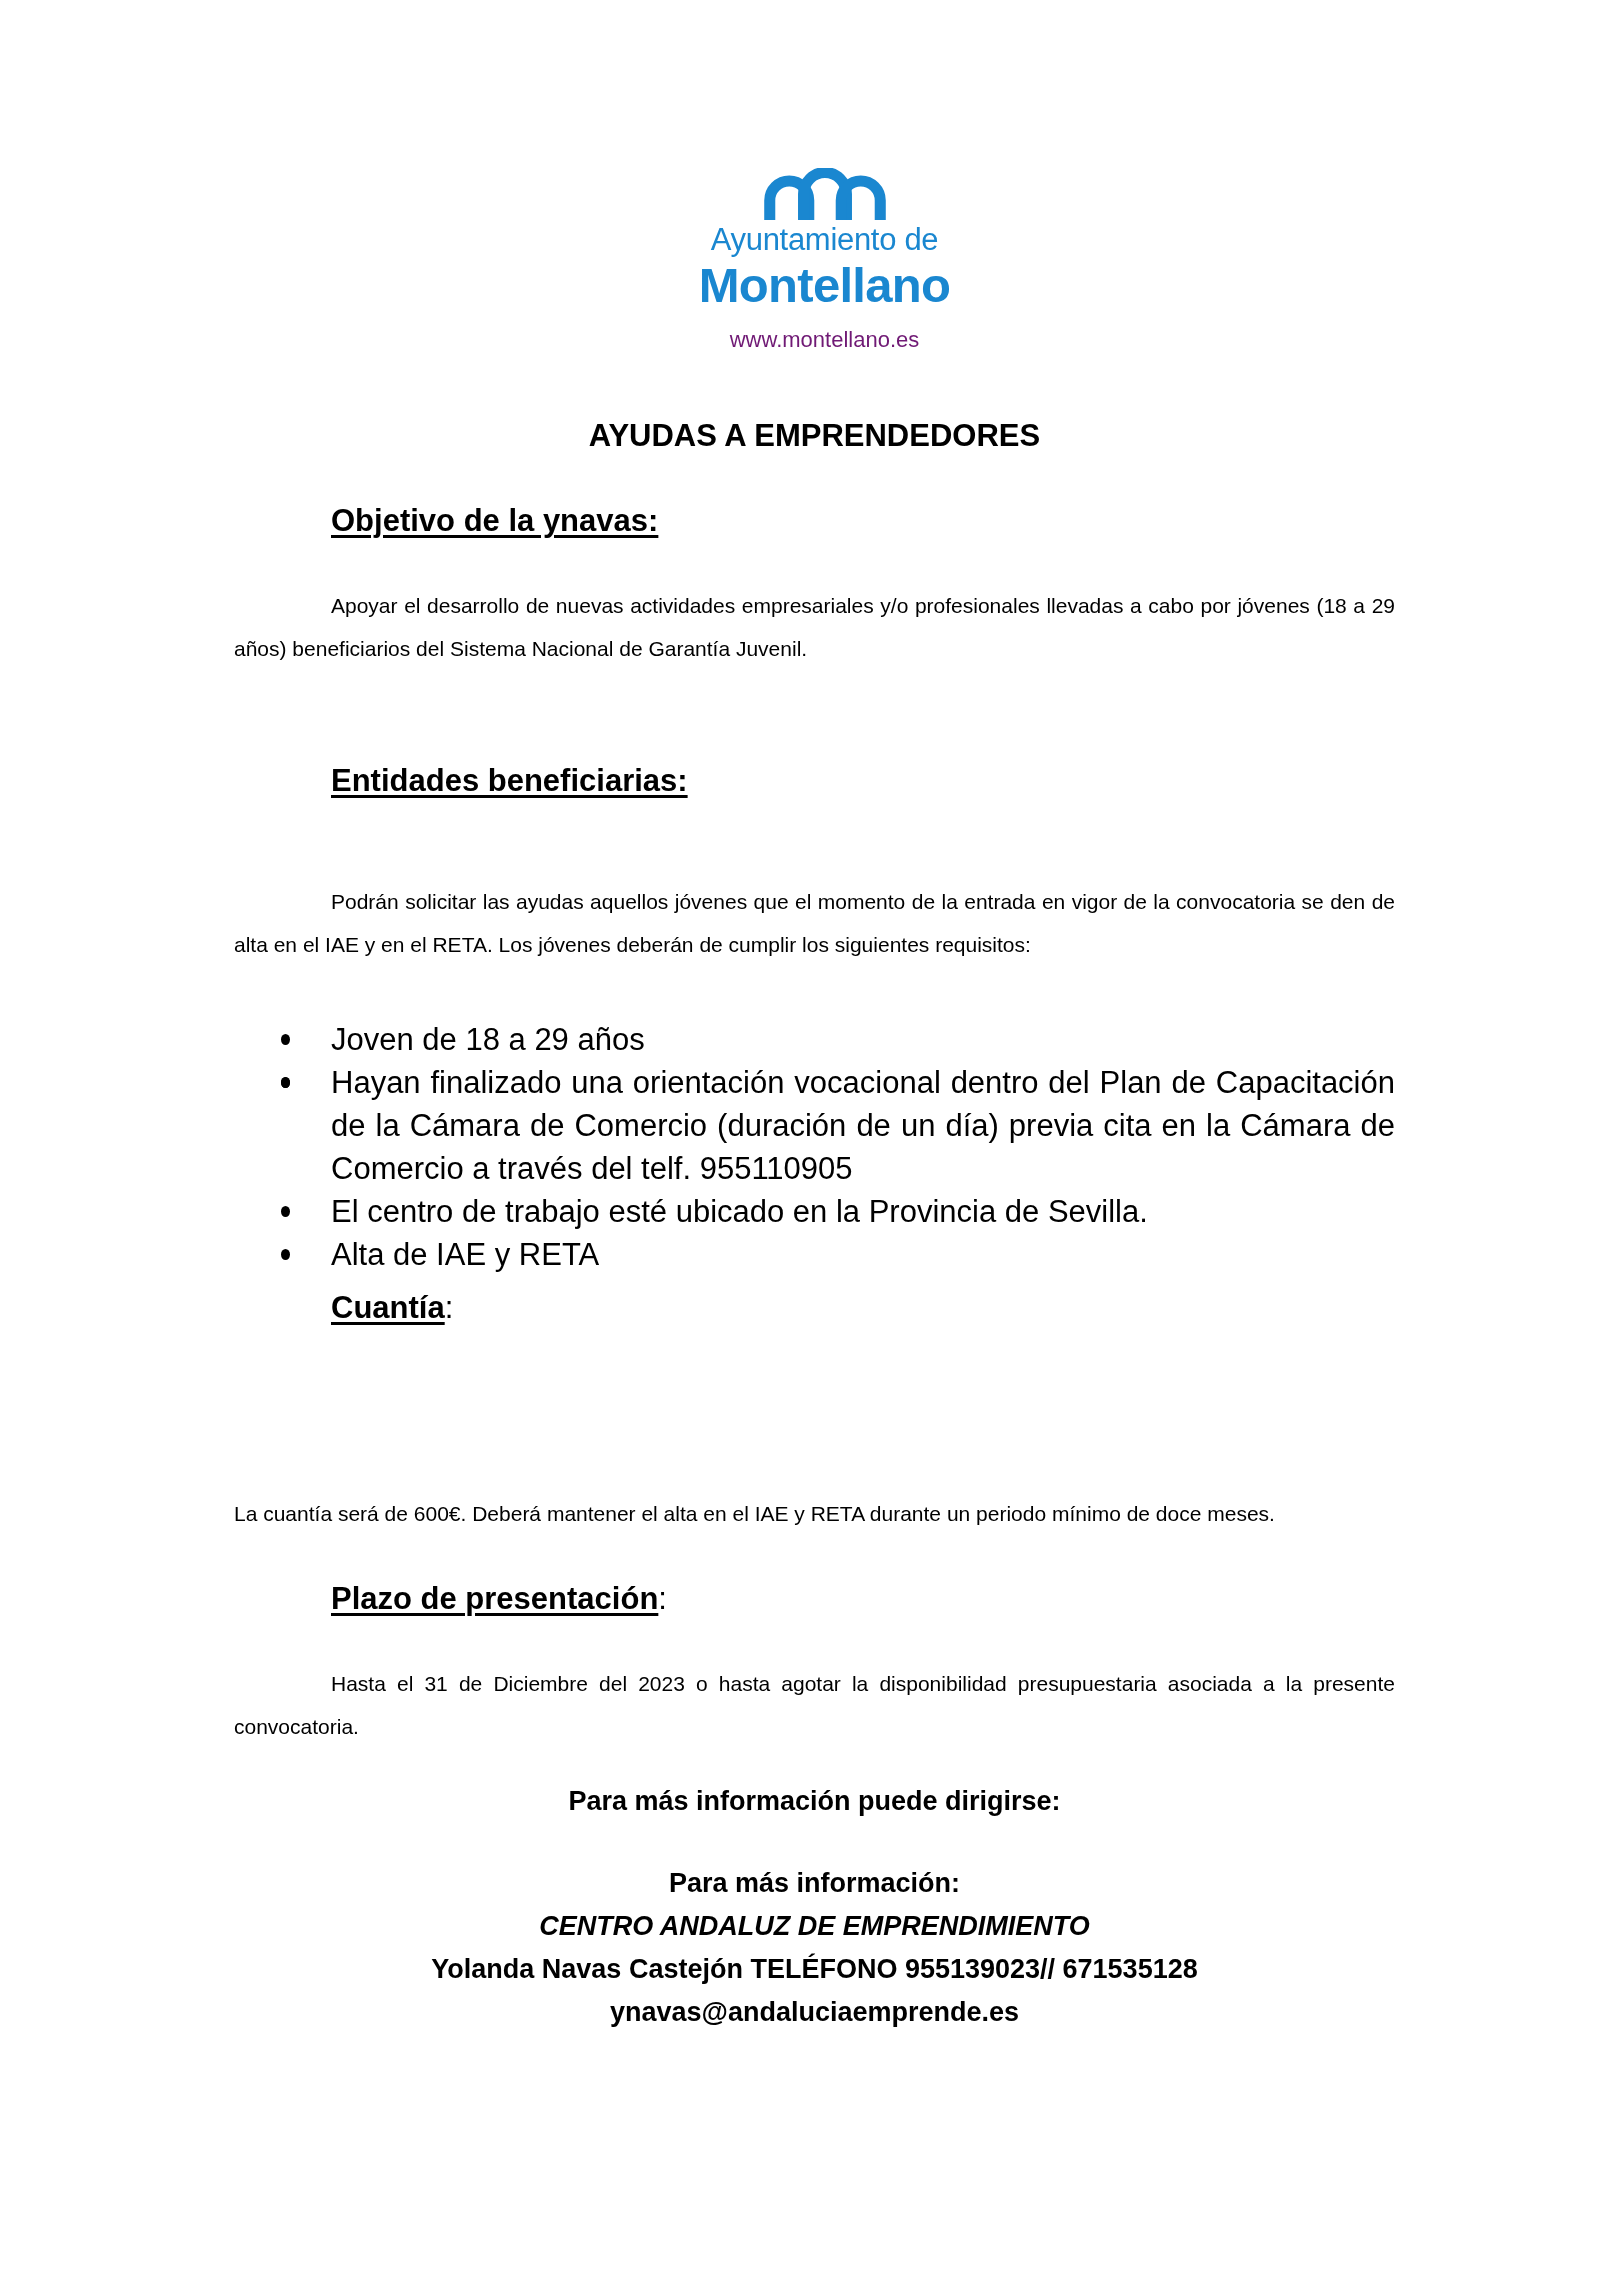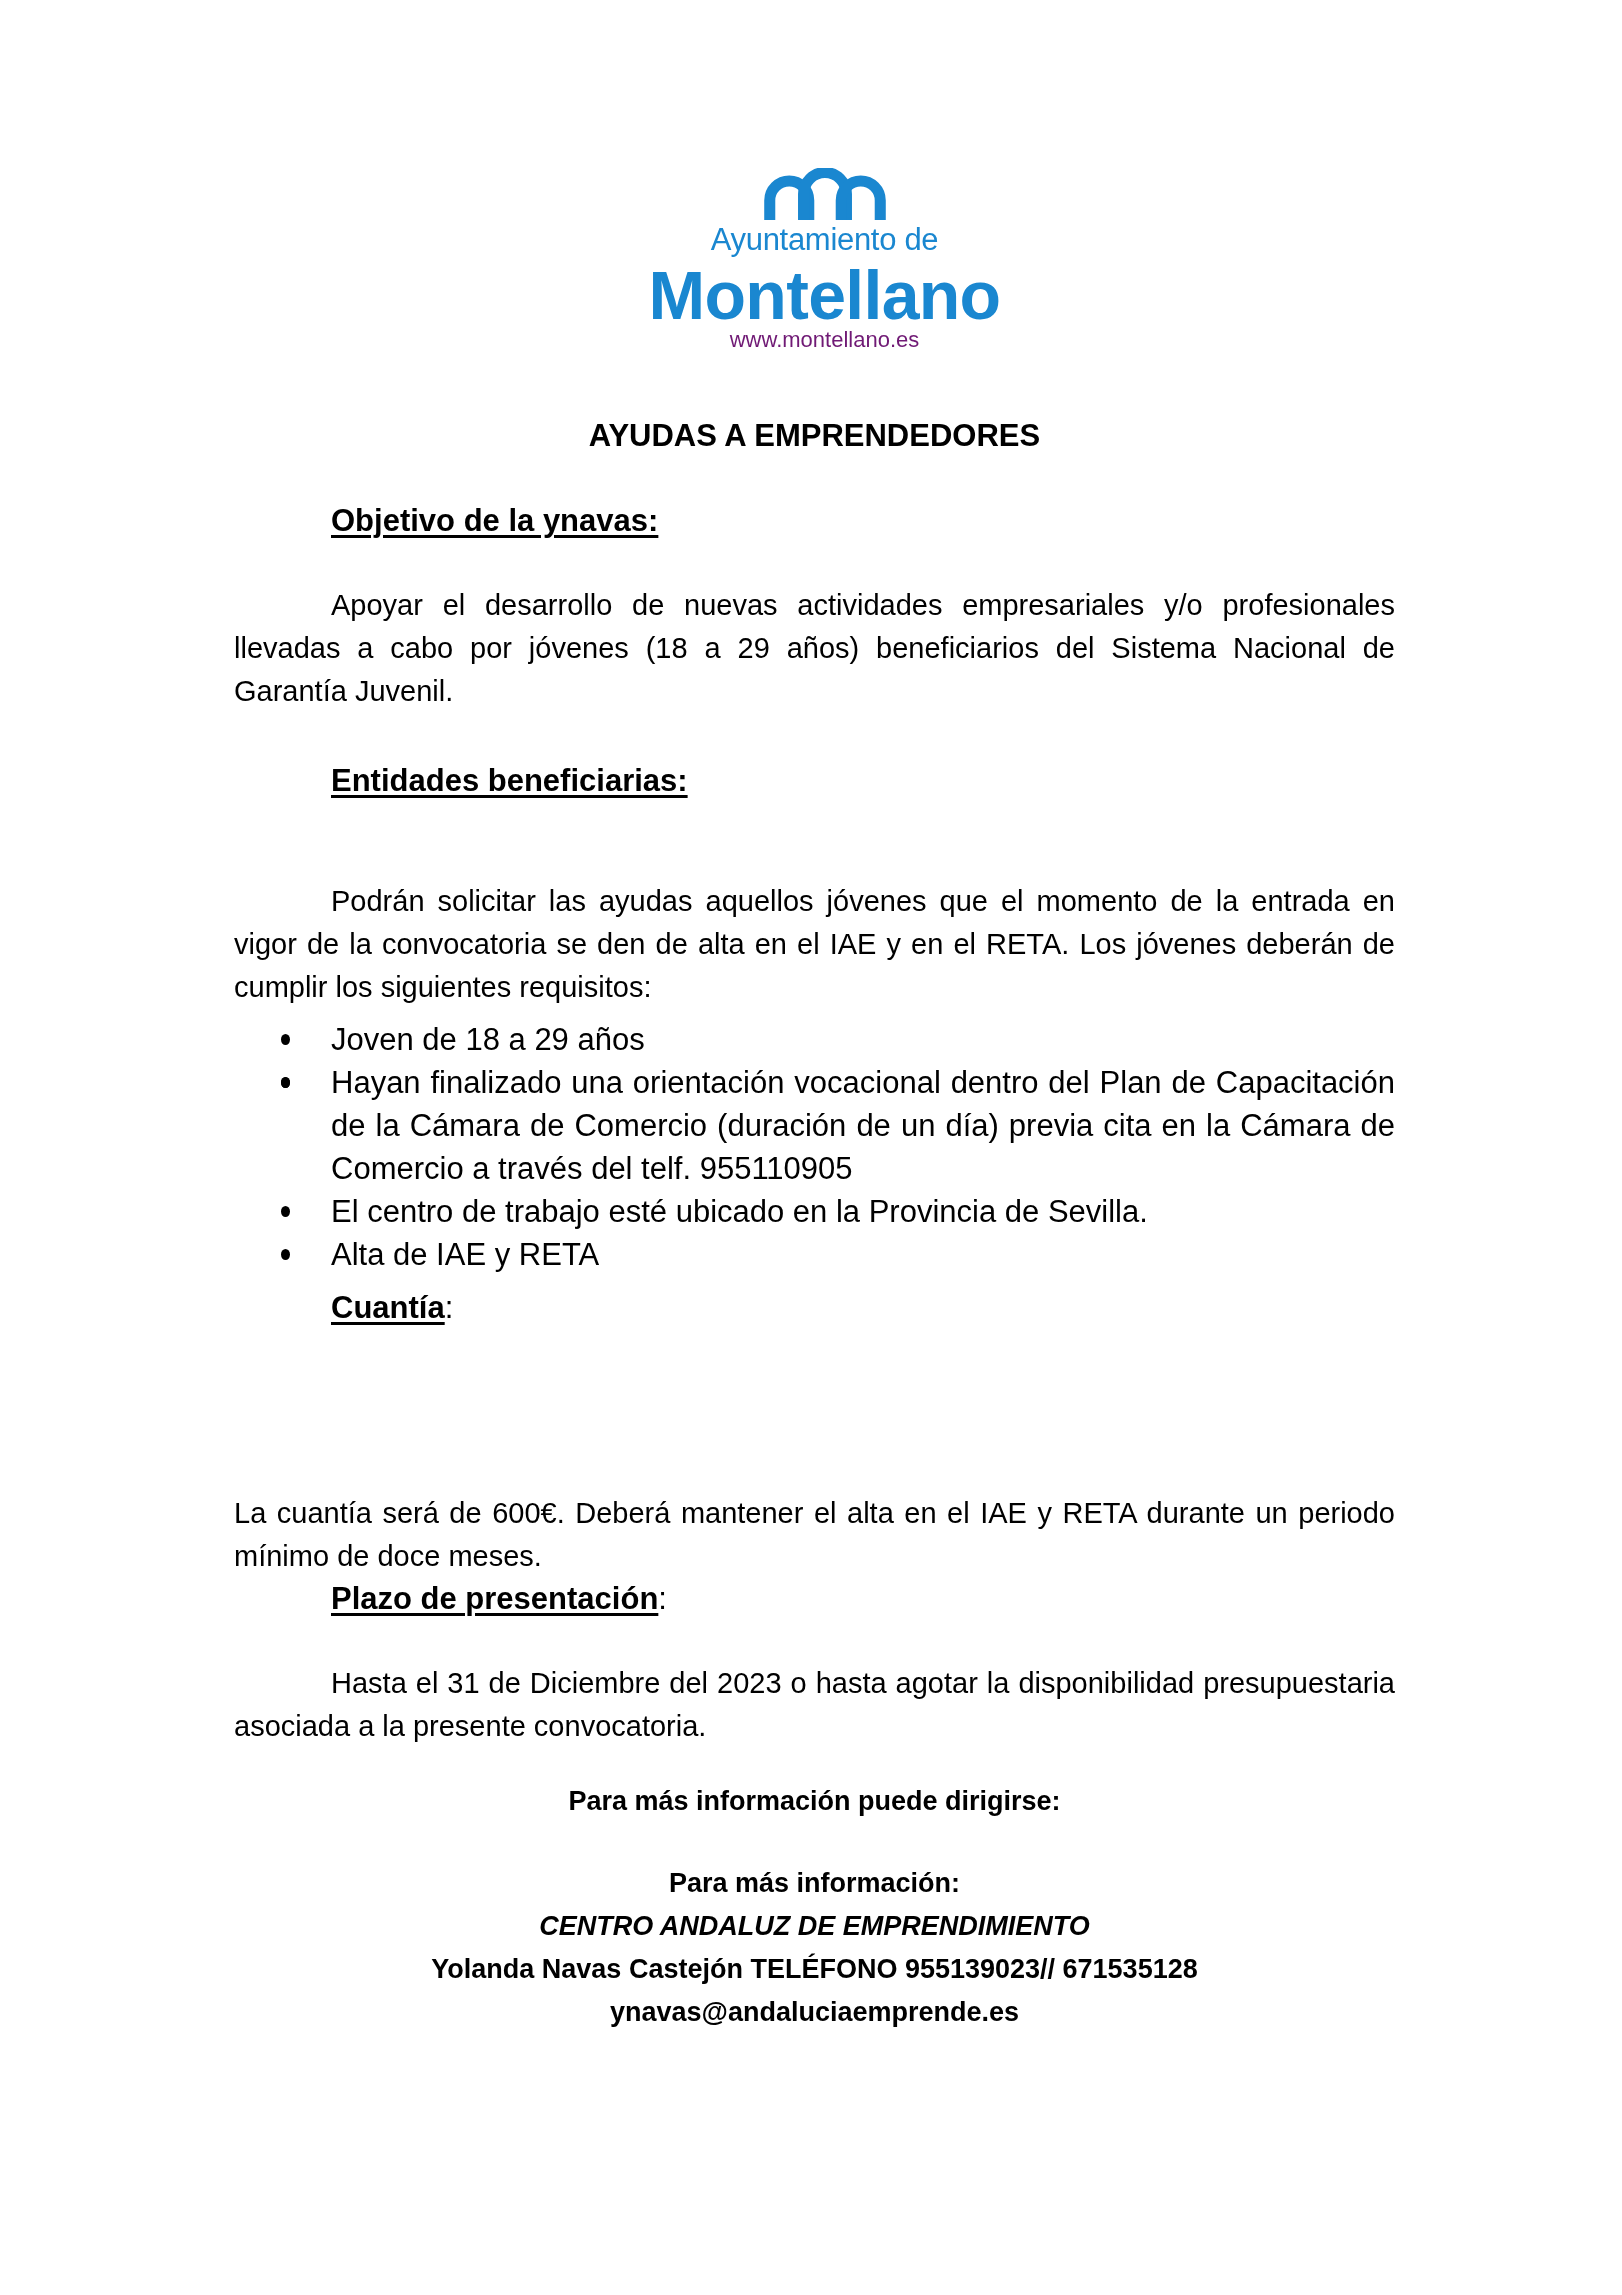--- a/index.html
+++ b/index.html
@@ -39,21 +39,21 @@
       color: #1a87d0;
       letter-spacing: -0.3px;
       line-height: 1;
     }
     .logo-main {
       position: absolute;
       left: 0;
       top: 97px;
       width: 353px;
       text-align: center;
-      font-size: 68px;
+      font-size: 49px;
       font-weight: bold;
       color: #1a87d0;
       line-height: 1;
       letter-spacing: -0.7px;
     }
     .logo-url {
       position: absolute;
       left: 0;
       top: 165px;
       width: 353px;
@@ -93,21 +93,21 @@
       text-decoration-thickness: 2.6px;
       text-underline-offset: 3.9px;
     }
     .heading .colon {
       font-weight: normal;
     }
     .para {
       position: absolute;
       left: 0;
       width: 1161px;
-      font-size: 29px;
+      font-size: 21px;
       line-height: 43px;
       text-align: justify;
       margin: 0;
     }
     .para.indent {
       text-indent: 97px;
     }
     .bullets {
       position: absolute;
       left: 0;

